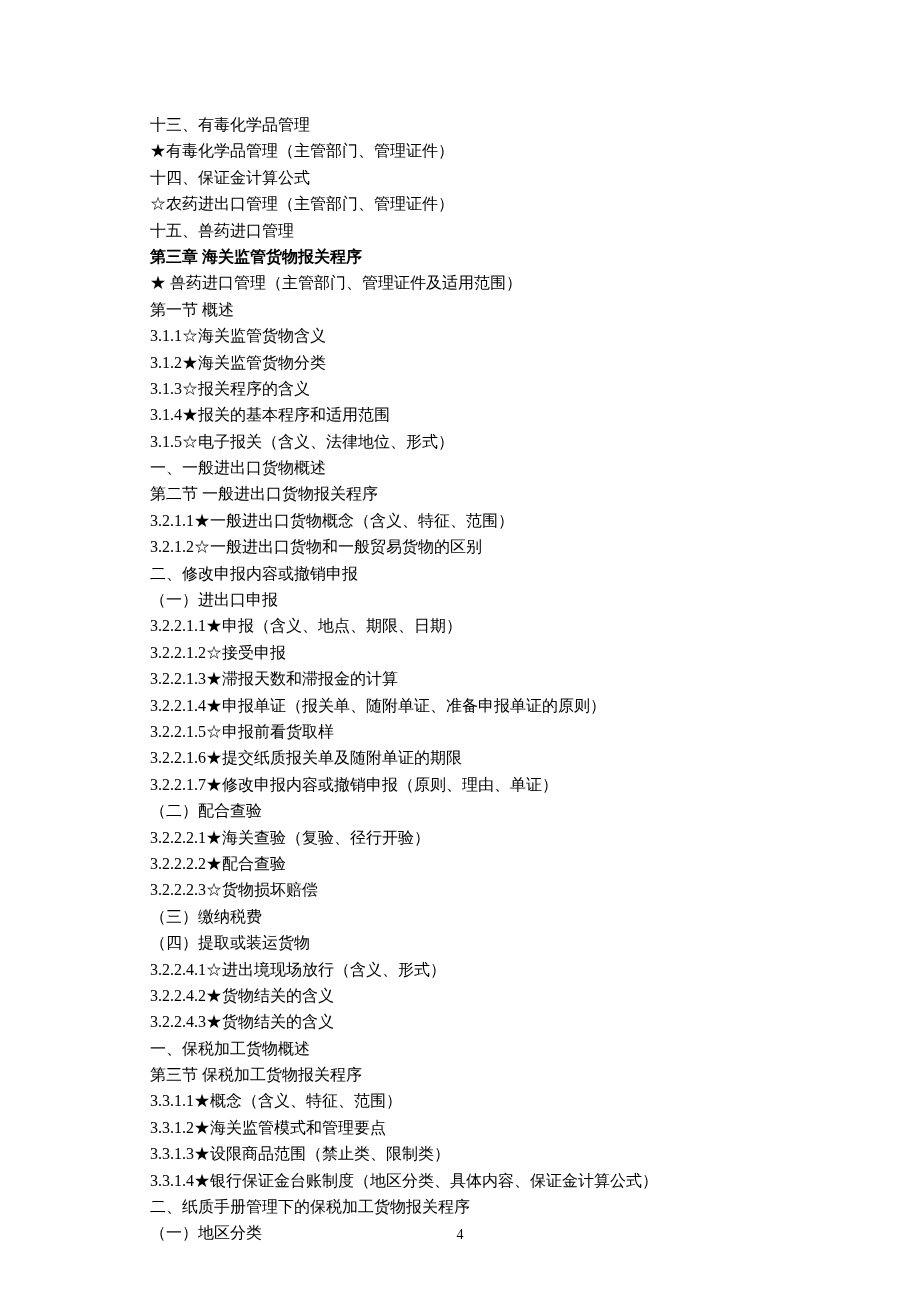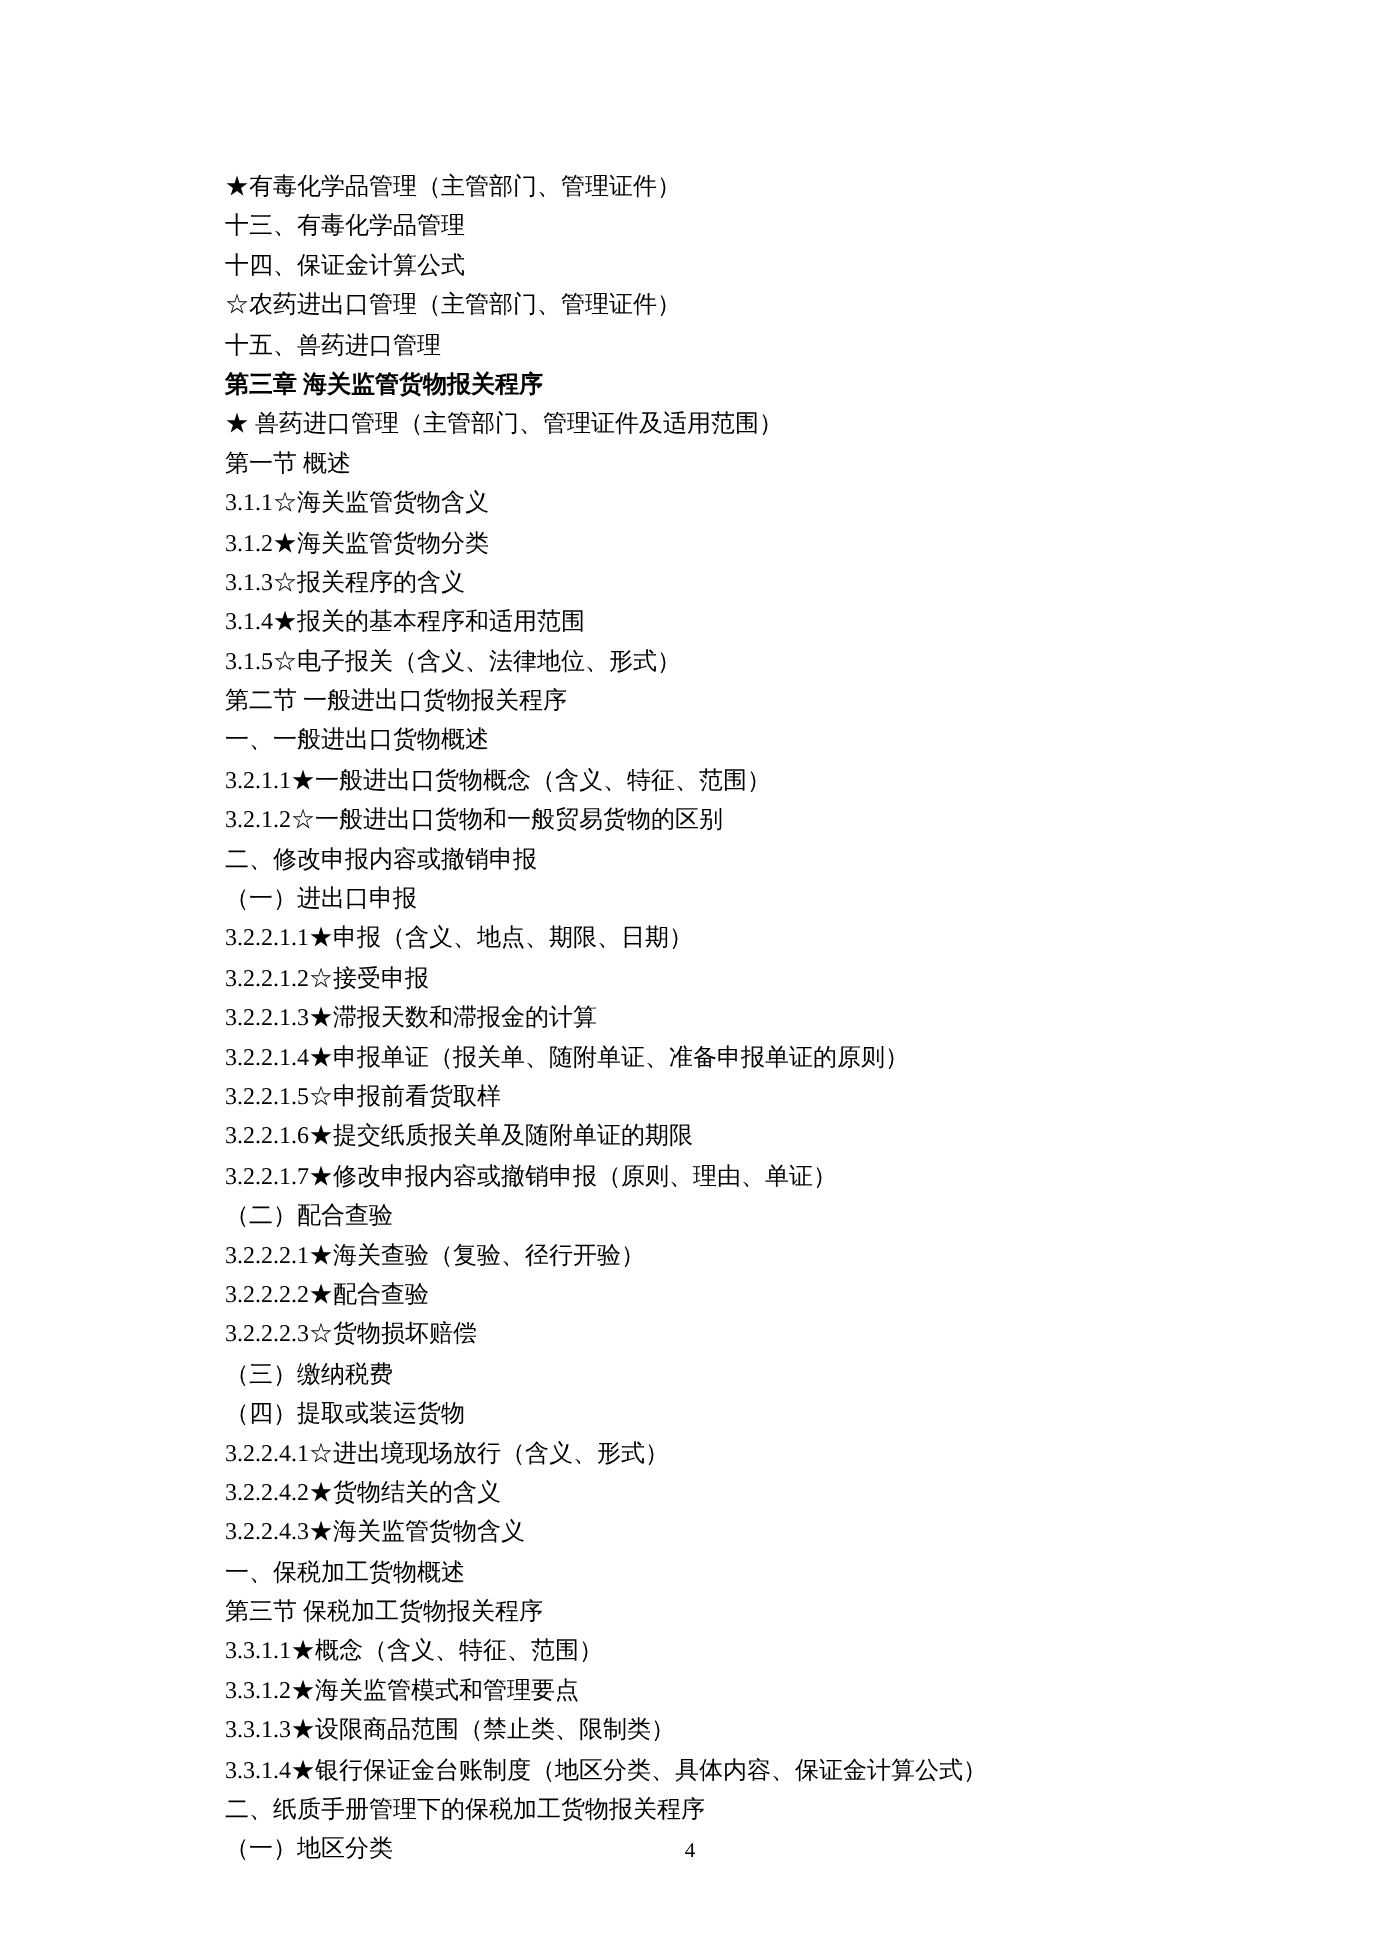--- a/index.html
+++ b/index.html
@@ -32,55 +32,55 @@
     text-align: center;
     font-size: 14px;
     font-family: "Times New Roman", serif;
   }
 </style>
 </head>
 <body>
 
 <div class="page">
   <div id="content">
+      <div class="line">十三、有毒化学品管理</div>
       <div class="line">★有毒化学品管理（主管部门、管理证件）</div>
-      <div class="line">十三、有毒化学品管理</div>
       <div class="line">十四、保证金计算公式</div>
       <div class="line">☆农药进出口管理（主管部门、管理证件）</div>
       <div class="line">十五、兽药进口管理</div>
       <div class="line bold">第三章   海关监管货物报关程序</div>
       <div class="line">★  兽药进口管理（主管部门、管理证件及适用范围）</div>
       <div class="line">第一节   概述</div>
       <div class="line">3.1.1☆海关监管货物含义</div>
       <div class="line">3.1.2★海关监管货物分类</div>
       <div class="line">3.1.3☆报关程序的含义</div>
       <div class="line">3.1.4★报关的基本程序和适用范围</div>
       <div class="line">3.1.5☆电子报关（含义、法律地位、形式）</div>
+      <div class="line">一、一般进出口货物概述</div>
       <div class="line">第二节   一般进出口货物报关程序</div>
-      <div class="line">一、一般进出口货物概述</div>
       <div class="line">3.2.1.1★一般进出口货物概念（含义、特征、范围）</div>
       <div class="line">3.2.1.2☆一般进出口货物和一般贸易货物的区别</div>
       <div class="line">二、修改申报内容或撤销申报</div>
       <div class="line">（一）进出口申报</div>
       <div class="line">3.2.2.1.1★申报（含义、地点、期限、日期）</div>
       <div class="line">3.2.2.1.2☆接受申报</div>
       <div class="line">3.2.2.1.3★滞报天数和滞报金的计算</div>
       <div class="line">3.2.2.1.4★申报单证（报关单、随附单证、准备申报单证的原则）</div>
       <div class="line">3.2.2.1.5☆申报前看货取样</div>
       <div class="line">3.2.2.1.6★提交纸质报关单及随附单证的期限</div>
       <div class="line">3.2.2.1.7★修改申报内容或撤销申报（原则、理由、单证）</div>
       <div class="line">（二）配合查验</div>
       <div class="line">3.2.2.2.1★海关查验（复验、径行开验）</div>
       <div class="line">3.2.2.2.2★配合查验</div>
       <div class="line">3.2.2.2.3☆货物损坏赔偿</div>
       <div class="line">（三）缴纳税费</div>
       <div class="line">（四）提取或装运货物</div>
       <div class="line">3.2.2.4.1☆进出境现场放行（含义、形式）</div>
       <div class="line">3.2.2.4.2★货物结关的含义</div>
-      <div class="line">3.2.2.4.3★海关监管货物含义</div>
+      <div class="line">3.2.2.4.3★货物结关的含义</div>
       <div class="line">一、保税加工货物概述</div>
       <div class="line">第三节   保税加工货物报关程序</div>
       <div class="line">3.3.1.1★概念（含义、特征、范围）</div>
       <div class="line">3.3.1.2★海关监管模式和管理要点</div>
       <div class="line">3.3.1.3★设限商品范围（禁止类、限制类）</div>
       <div class="line">3.3.1.4★银行保证金台账制度（地区分类、具体内容、保证金计算公式）</div>
       <div class="line">二、纸质手册管理下的保税加工货物报关程序</div>
       <div class="line">（一）地区分类</div>
     </div>
   <div class="page-number">4</div>

